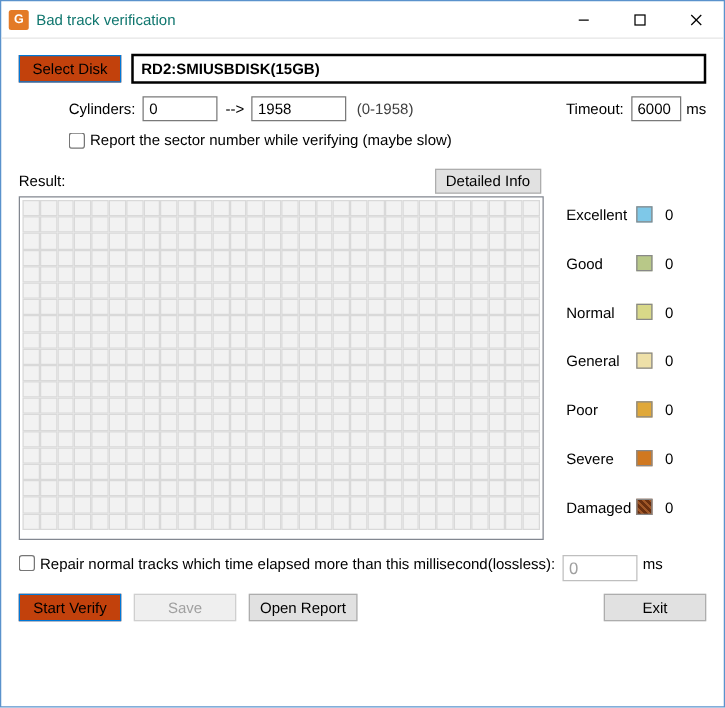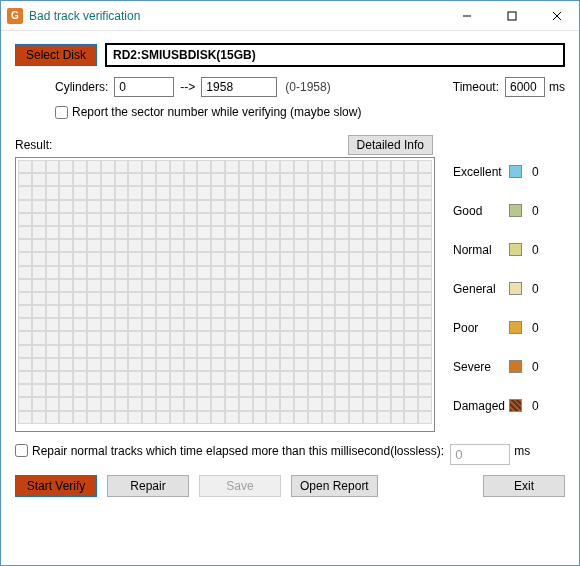--- a/index.html
+++ b/index.html
@@ -844,20 +844,19 @@
 
   <div class="repairrow">
     <input type="checkbox" style="">
     <span>Repair normal tracks which time elapsed more than this millisecond(lossless):</span>
     <input class="msinput" disabled="" value="0" style="">
     <span>ms</span>
   </div>
 
   <div class="bottombar">
     <button class="btn primary">Start Verify</button>
-    <button class="btn">Repair</button>
     <button class="btn disabled">Save</button>
     <button class="btn">Open Report</button>
     <span class="spacer"></span>
     <button class="btn">Exit</button>
   </div>
 
 </div>
 
 </body></html>

